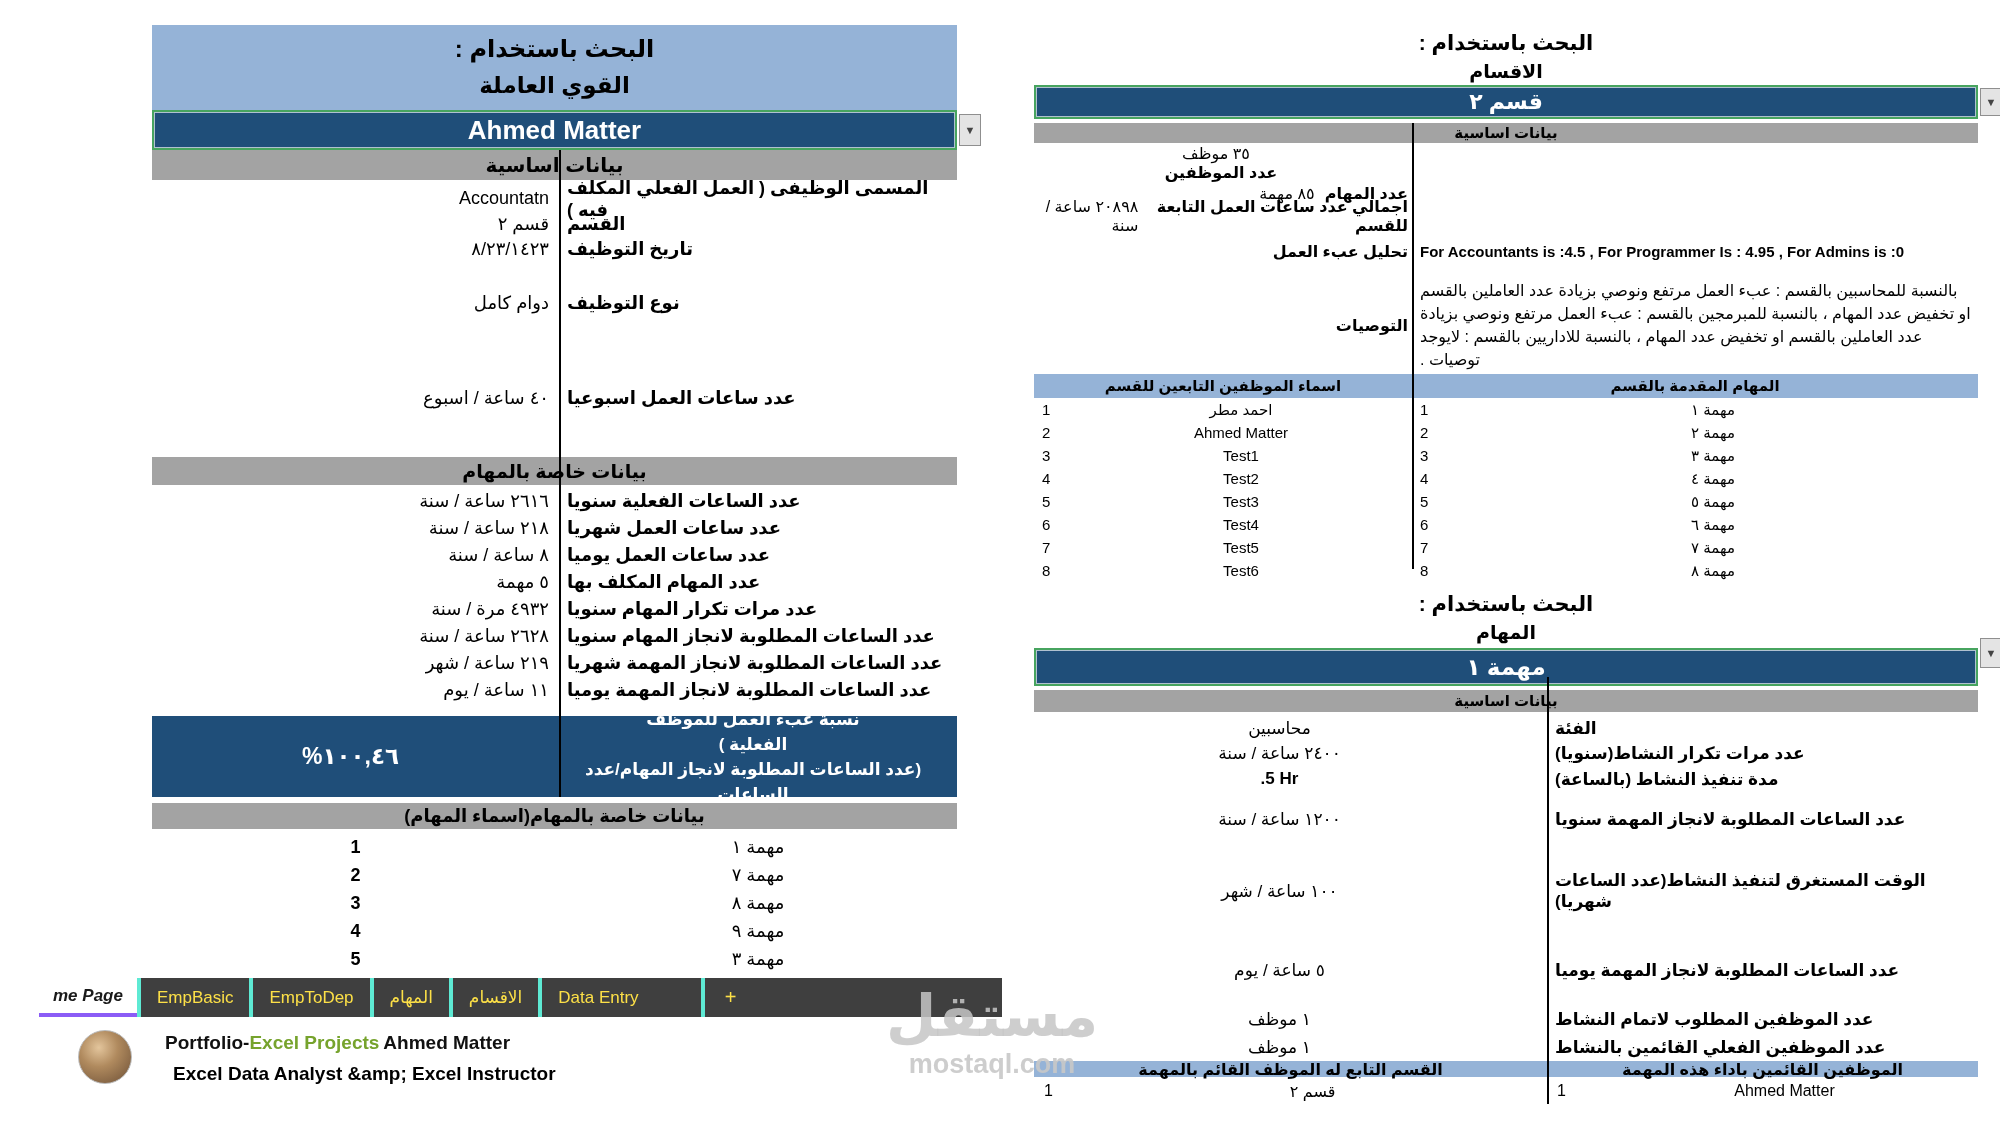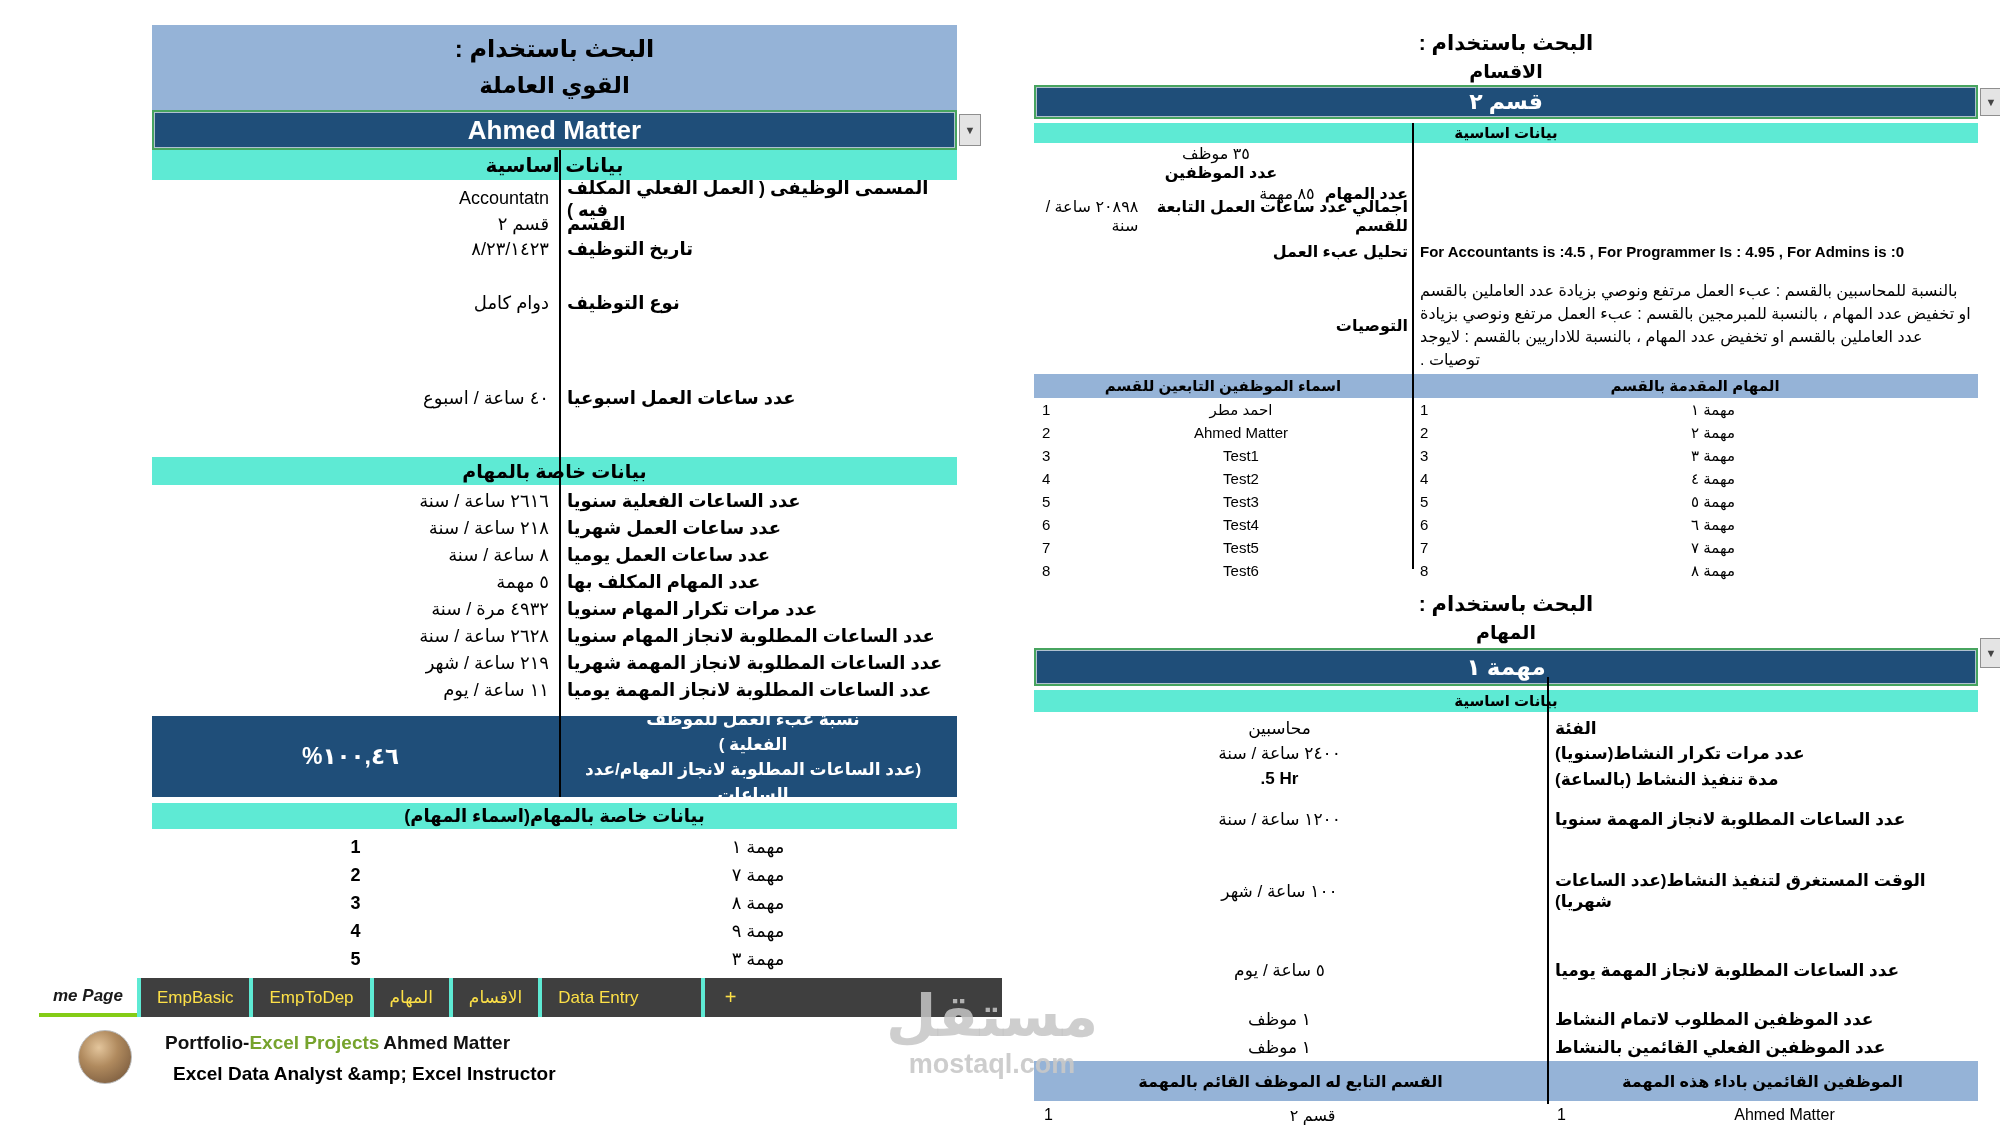--- a/index.html
+++ b/index.html
@@ -23,21 +23,21 @@
   .white-header .l1 { font-size:21px; font-weight:bold; }
   .white-header .l2 { font-size:19px; font-weight:bold; margin-top:5px; }
 
   .selector {
     background:#1F4E79; color:#fff; font-weight:bold;
     border:2px solid #47A45F; box-shadow:inset 0 0 0 1px rgba(255,255,255,.65);
     display:flex; align-items:center; justify-content:center; cursor:pointer;
   }
 
   .secbar {
-    background:#5eead4; font-weight:bold; direction:rtl;
+    background:#a3a3a3; font-weight:bold; direction:rtl;
     display:flex; align-items:center; justify-content:center;
   }
 
   
   .lrow { display:flex; align-items:center; }
   .lrow .val { width:407px; text-align:right; padding-right:10px; direction:rtl; font-size:18px; }
   .lrow .lab { flex:1; padding-left:8px; direction:rtl; text-align:left; font-weight:bold; font-size:18px; }
 
   #workload { margin-top:13px; height:81px; background:#1F4E79; color:#fff; display:flex; align-items:center; }
   #workload .wval { width:397px; text-align:center; font-size:23px; font-weight:bold; direction:ltr; }
@@ -71,21 +71,21 @@
   .erow .eright { flex:1; display:flex; align-items:center; height:100%; }
   .erow .enum   { width:36px; padding-left:8px; }
   .erow .ename  { flex:1; text-align:center; direction:rtl; }
 
   
   .trow { display:flex; align-items:center; }
   .trow .tval { width:513px; text-align:center; padding-right:22px; direction:rtl; font-size:17px; }
   .trow .tlab { flex:1; direction:rtl; text-align:left; padding-left:8px; font-weight:bold; font-size:17px; }
   .ltr-bold { direction:ltr !important; font-weight:bold; }
 
-  .assign-header { display:flex; height:40px; }
+  .assign-header { display:flex; height:16px; }
   .assign-header .c1 { width:513px; }
   .assign-header .c2 { flex:1; }
   .assign-header .c1, .assign-header .c2 {
     background:#95B3D7; font-weight:bold; font-size:16px; direction:rtl;
     display:flex; align-items:center; justify-content:center;
   }
   .assign-row { display:flex; height:28px; align-items:center; font-size:16px; }
   .assign-row .apart-l { width:513px; display:flex; align-items:center; height:100%; }
   .assign-row .apart-r { flex:1; display:flex; align-items:center; height:100%; }
   .assign-row .anum  { width:44px; padding-left:10px; }
@@ -104,21 +104,21 @@
     position:absolute; left:39px; top:978px; width:963px; height:39px;
     background:#3F3F3F; display:flex; align-items:stretch; z-index:4;
   }
   .tab {
     display:flex; align-items:center; padding:7px 16px; color:#fde047; font-size:17px;
     border-left:4px solid #5eead4; cursor:pointer; white-space:nowrap;
   }
   .tab.rtl { direction:rtl; }
   .tab.active {
     background:#fff; color:#1a1a1a; font-weight:bold; font-style:italic;
-    border-left:none; border-bottom:4px solid #84cc16; padding:0 14px;
+    border-left:none; border-bottom:4px solid #8b5cf6; padding:0 14px;
   }
   .tab-plus { justify-content:center; width:56px; font-size:20px; margin-left:46px; }
 
   #avatar {
     position:absolute; left:78px; top:1030px; width:54px; height:54px; border-radius:50%;
     background:radial-gradient(circle at 38% 32%, #e3c59c 0%, #b08a5e 40%, #6b4e35 100%);
     border:1px solid #b9b9b9; z-index:5;
   }
   #footer-brand { position:absolute; left:165px; top:1032px; z-index:5; }
   .brand-line1 { font-size:19px; font-weight:bold; color:#111; }

